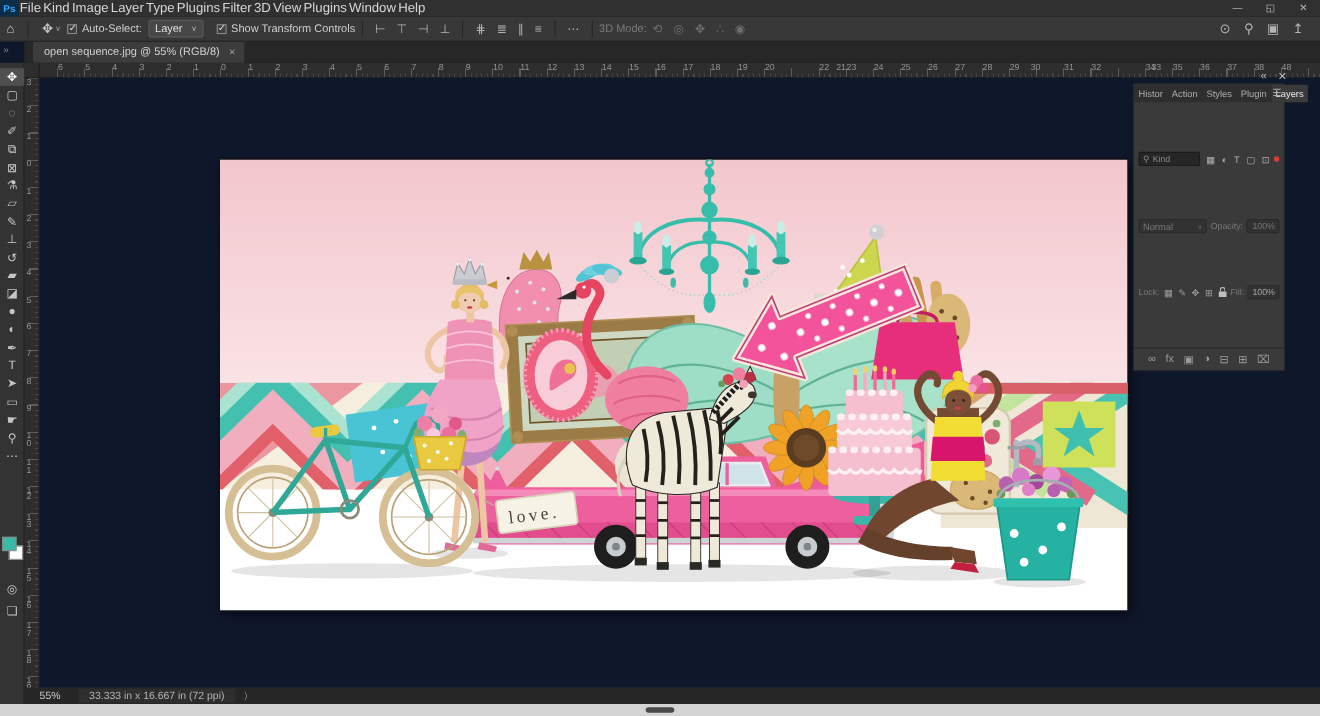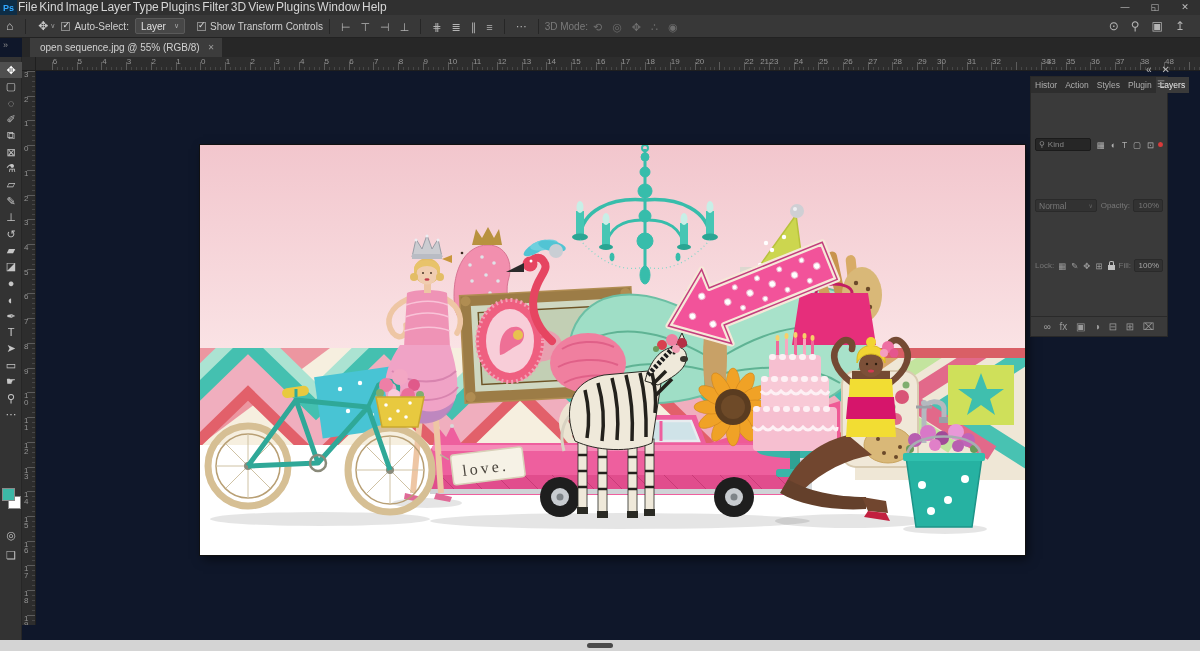--- a/index.html
+++ b/index.html
@@ -856,18 +856,23 @@
         <span class="pbi">∞</span>
         <span class="pbi">fx</span>
         <span class="pbi">▣</span>
         <span class="pbi">◑</span>
         <span class="pbi">⊟</span>
         <span class="pbi">⊞</span>
         <span class="pbi">⌧</span>
       </div>
   </div>
 
+  <div class="statusbar">
+    <span class="status-zoom">55%</span>
+    <span class="status-dims">33.333 in x 16.667 in (72 ppi)</span>
+    <span class="status-chevron">〉</span>
+  </div>
 
   <div class="taskbar">
     <div class="taskbar-pill"></div>
   </div>
 
 </div>
 
 </body></html>

